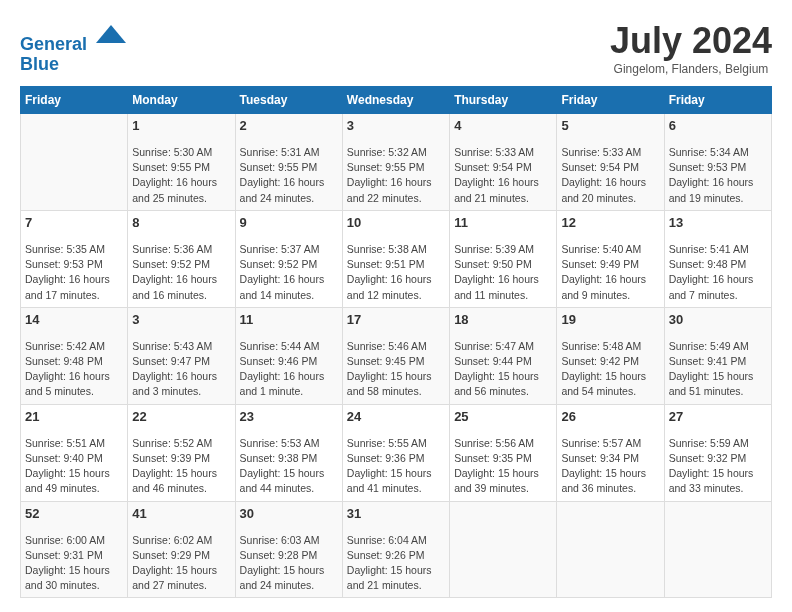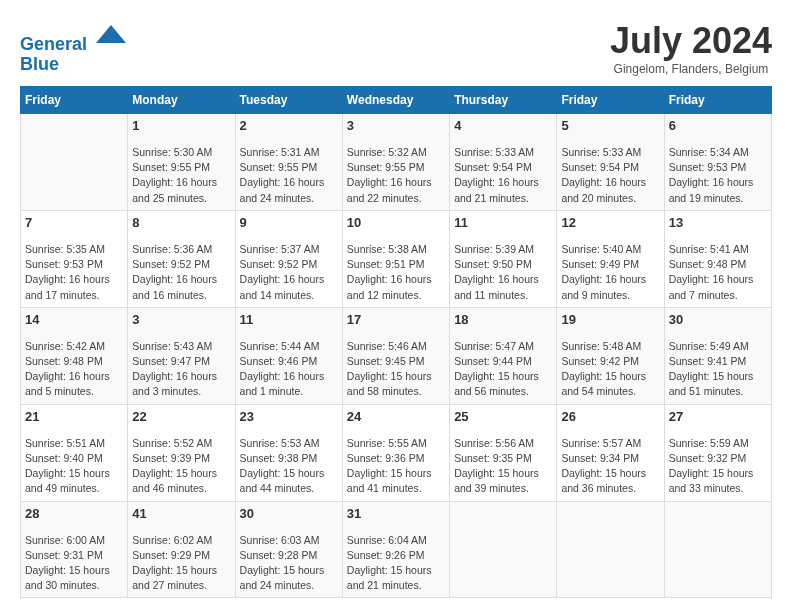--- a/index.html
+++ b/index.html
@@ -239,21 +239,21 @@
           <div class="day-number">26</div>
           <div class="day-info">Sunrise: 5:57 AM<br>Sunset: 9:34 PM<br>Daylight: 15 hours and 36 minutes.</div>
         </td>
         <td>
           <div class="day-number">27</div>
           <div class="day-info">Sunrise: 5:59 AM<br>Sunset: 9:32 PM<br>Daylight: 15 hours and 33 minutes.</div>
         </td>
       </tr>
       <tr>
         <td>
-          <div class="day-number">28</div>
+          <div class="day-number">52</div>
           <div class="day-info">Sunrise: 6:00 AM<br>Sunset: 9:31 PM<br>Daylight: 15 hours and 30 minutes.</div>
         </td>
         <td>
           <div class="day-number">41</div>
           <div class="day-info">Sunrise: 6:02 AM<br>Sunset: 9:29 PM<br>Daylight: 15 hours and 27 minutes.</div>
         </td>
         <td>
           <div class="day-number">30</div>
           <div class="day-info">Sunrise: 6:03 AM<br>Sunset: 9:28 PM<br>Daylight: 15 hours and 24 minutes.</div>
         </td>

